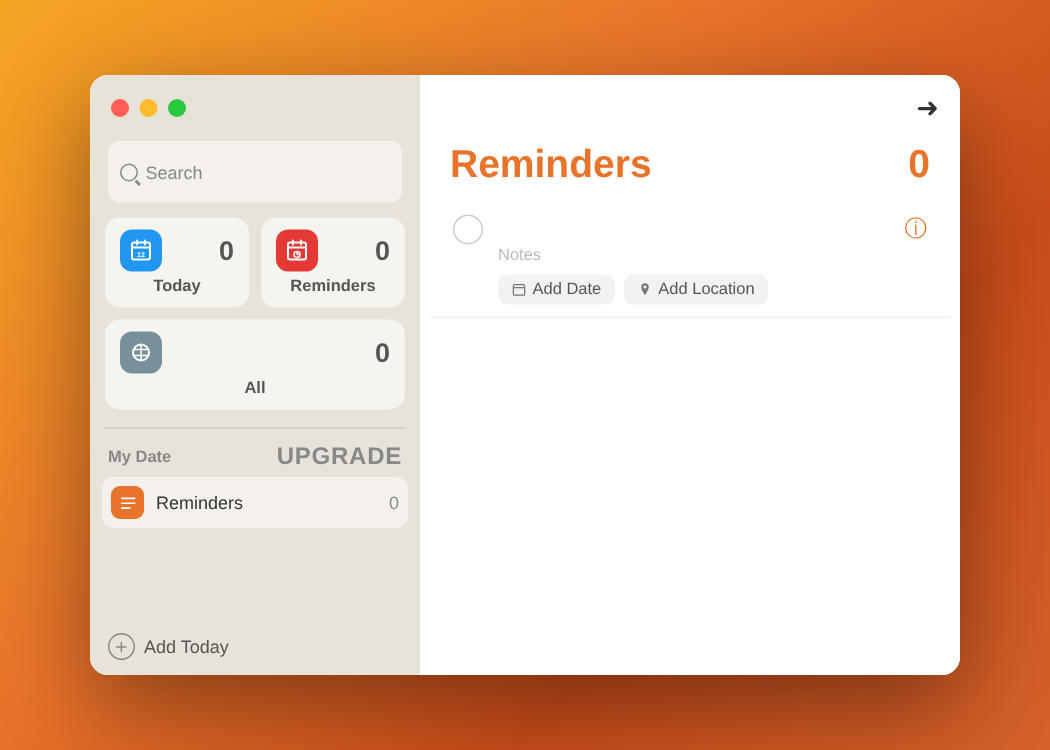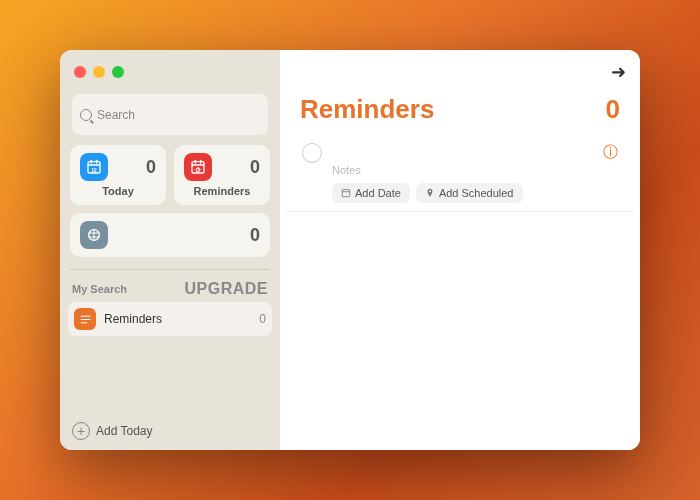--- a/index.html
+++ b/index.html
@@ -421,27 +421,28 @@
           <div class="card-icon all">
             <svg viewBox="0 0 24 24" xmlns="http://www.w3.org/2000/svg">
               <circle cx="12" cy="12" r="8" fill="none" stroke="white" stroke-width="2"></circle>
               <line x1="4" y1="9" x2="20" y2="9" stroke="white" stroke-width="1.5"></line>
               <line x1="4" y1="15" x2="20" y2="15" stroke="white" stroke-width="1.5"></line>
               <line x1="12" y1="4" x2="12" y2="20" stroke="white" stroke-width="1.5"></line>
             </svg>
           </div>
           <span class="card-count">0</span>
         </div>
+        <div class="card-label">All</div>
       </div>
     </div>
 
     <div class="divider"></div>
 
     <div class="my-lists-header">
-      <span class="my-lists-label">My Search</span>
+      <span class="my-lists-label">My Date</span>
       <span class="upgrade-label">UPGRADE</span>
     </div>
 
     <div class="list-items">
       <div class="list-item-row">
         <div class="list-item-icon">
           <svg viewBox="0 0 24 24" xmlns="http://www.w3.org/2000/svg">
             <line x1="4" y1="6" x2="20" y2="6" stroke="white" stroke-width="2" stroke-linecap="round"></line>
             <line x1="4" y1="12" x2="20" y2="12" stroke="white" stroke-width="2" stroke-linecap="round"></line>
             <line x1="4" y1="18" x2="14" y2="18" stroke="white" stroke-width="2" stroke-linecap="round"></line>
@@ -478,20 +479,20 @@
             <svg viewBox="0 0 24 24" xmlns="http://www.w3.org/2000/svg">
               <rect x="3" y="4" width="18" height="17" rx="2" fill="none" stroke="#777" stroke-width="2"></rect>
               <line x1="3" y1="9" x2="21" y2="9" stroke="#777" stroke-width="2"></line>
             </svg>
             <span>Add Date</span>
           </button>
           <button class="action-btn">
             <svg viewBox="0 0 24 24" xmlns="http://www.w3.org/2000/svg">
               <path d="M12 2C8.69 2 6 4.69 6 8c0 5.25 6 13 6 13s6-7.75 6-13c0-3.31-2.69-6-6-6zm0 8.5c-1.38 0-2.5-1.12-2.5-2.5s1.12-2.5 2.5-2.5 2.5 1.12 2.5 2.5-1.12 2.5-2.5 2.5z" fill="#777"></path>
             </svg>
-            <span>Add Scheduled</span>
+            <span>Add Location</span>
           </button>
         </div>
       </div>
       <span class="reminder-info-icon">ⓘ</span>
     </div>
   </div>
 </div>
 
 </body></html>

